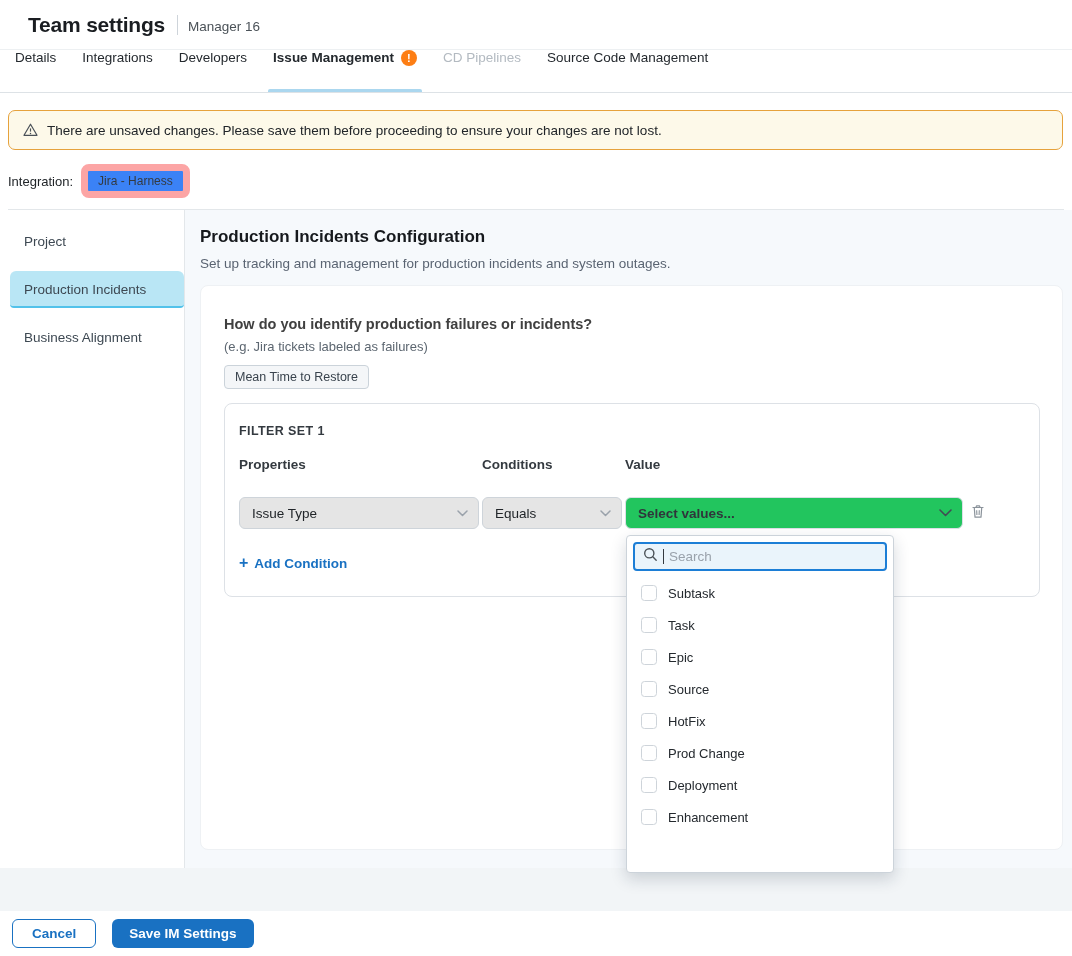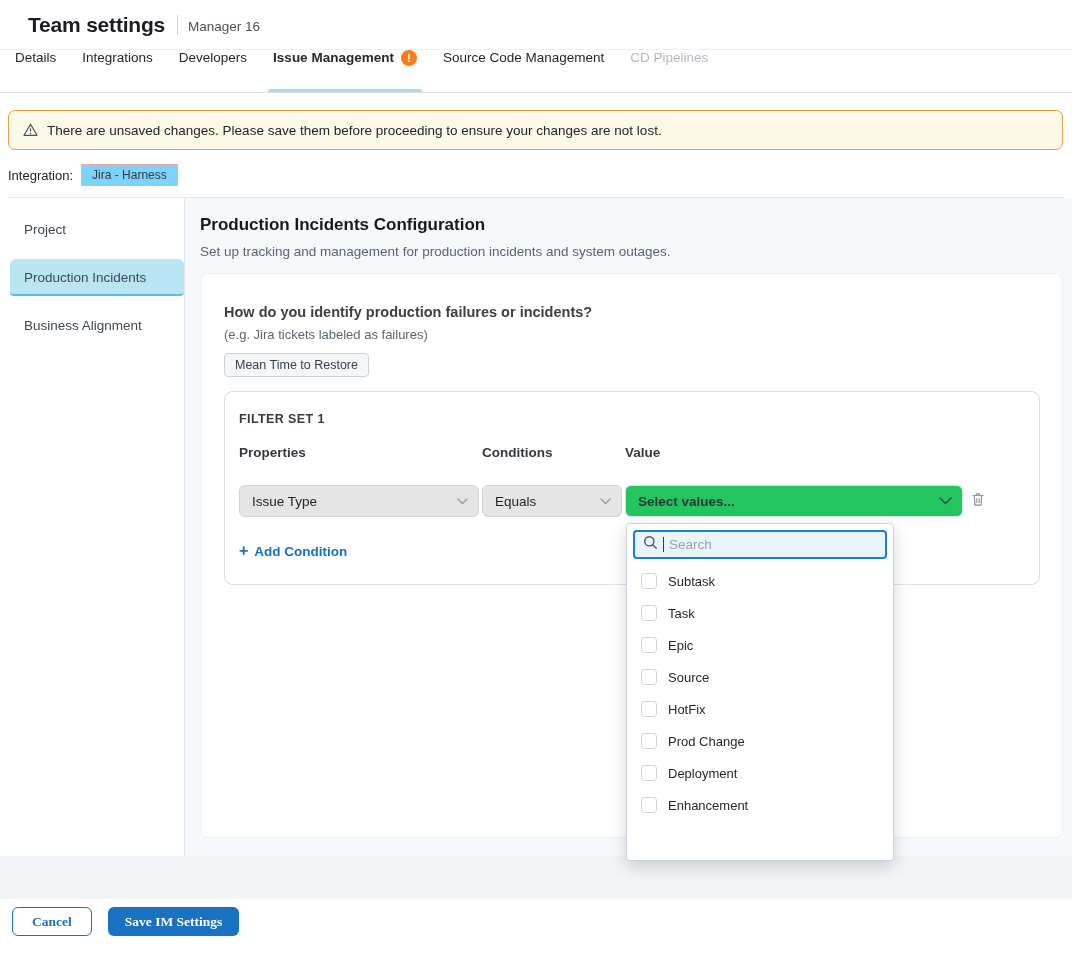--- a/index.html
+++ b/index.html
@@ -20,21 +20,21 @@
   .tab-badge { width: 16px; height: 16px; border-radius: 50%; background: #fd7e14; color: #fff; font-size: 11px; font-weight: bold; display: flex; align-items: center; justify-content: center; line-height: 1; }
 
   
   .warning-banner { margin: 17px 9px 0 8px; height: 40px; background: #fdf9e9; border: 1px solid #e6a23c; border-radius: 7px; display: flex; align-items: center; padding: 0 13px; gap: 8px; }
   .warning-banner .text { font-size: 13.5px; color: #212529; }
   .warn-icon svg { display: block; }
 
   
   .integration-row { margin: 14px 8px 0 8px; display: flex; align-items: center; gap: 8px; }
   .integration-label { font-size: 13px; color: #212529; }
-  .integration-chip { font-size: 12px; color: #343a40; border: 1px solid #fca5a5; background: #7dd3fc; border-radius: 0; padding: 3px 10px; }
+  .integration-chip { font-size: 12px; color: #343a40; border: 7px solid #fca5a5; background: #3b82f6; border-radius: 8px; padding: 3px 10px; }
 
   .top-divider { margin: 11px 8px 0 8px; border-top: 1px solid #e3e7ea; }
 
   
   .content { display: flex; height: 658px; }
   .sidebar { width: 185px; flex: 0 0 185px; border-right: 1px solid #e3e7ea; padding: 13px 0 0 10px; background: #fff; }
   .side-item { font-size: 13.5px; color: #3d4852; padding: 11px 14px; margin-bottom: 11px; cursor: pointer; border-radius: 6px; }
   .side-item.active { background: #b9e6f5; border-bottom: 2px solid #52c2ea; border-radius: 6px 6px 4px 4px; padding-bottom: 9px; }
 
   .main { flex: 1; background: #f6f9fc; padding: 17px 9px 0 15px; }
@@ -74,21 +74,21 @@
   .dd-row { display: flex; align-items: center; gap: 11px; padding: 8px 10px; cursor: pointer; }
   .dd-row.select-all { border-bottom: 1px solid #dee2e6; padding: 8px 10px 9px 10px; }
   .dd-row .label { font-size: 13px; color: #24292e; }
   .checkbox { width: 16px; height: 16px; border: 1.5px solid #ced4da; border-radius: 3.5px; background: #fff; flex: 0 0 16px; }
   .checkbox.accent { border: 2px solid #1c7ed6; }
   .dd-option { padding-left: 14px; }
 
   
   .footer-strip { height: 43px; background: #f2f5f7; }
   .footer { height: 61px; background: #fff; display: flex; align-items: center; gap: 16px; padding: 0 12px 16px 12px; }
-  .btn { height: 29px; border-radius: 6px; font-size: 13.5px; font-weight: bold; display: inline-flex; align-items: center; justify-content: center; cursor: pointer; font-family: Liberation Serif, serif; }
+  .btn { height: 29px; border-radius: 6px; font-size: 13.5px; font-weight: bold; display: inline-flex; align-items: center; justify-content: center; cursor: pointer; font-family: Liberation Sans, sans-serif; }
   .btn-secondary { background: #fff; color: #1971c2; border: 1.5px solid #1971c2; padding: 0 19px; }
   .btn-primary { background: #1971c2; color: #fff; border: none; padding: 0 17px; }
 </style>
 </head>
 <body>
 
 <div class="app-header">
   <span class="app-title">Team settings</span>
   <span class="title-divider"></span>
   <span class="app-subtitle">Manager 16</span>
@@ -101,25 +101,25 @@
   <div class="tab">
       <span>Integrations</span>
     </div>
   <div class="tab">
       <span>Developers</span>
     </div>
   <div class="tab active">
     <span>Issue Management</span>
     <span class="tab-badge">!</span>
   </div>
-  <div class="tab">
-      <span>Source Code Management</span>
-    </div>
   <div class="tab disabled">
       <span>CD Pipelines</span>
+    </div>
+  <div class="tab">
+      <span>Source Code Management</span>
     </div>
 </div>
 
 <div class="warning-banner">
   <span class="warn-icon">
     <svg width="17" height="16" viewBox="0 0 17 16">
         <path d="M8.5 2.2 L15 13.3 H2 Z" fill="none" stroke="#495057" stroke-width="1.2" stroke-linejoin="round"></path>
         <line x1="8.5" y1="6.4" x2="8.5" y2="9.6" stroke="#495057" stroke-width="1.2"></line>
         <circle cx="8.5" cy="11.4" r="0.75" fill="#495057"></circle>
       </svg>

